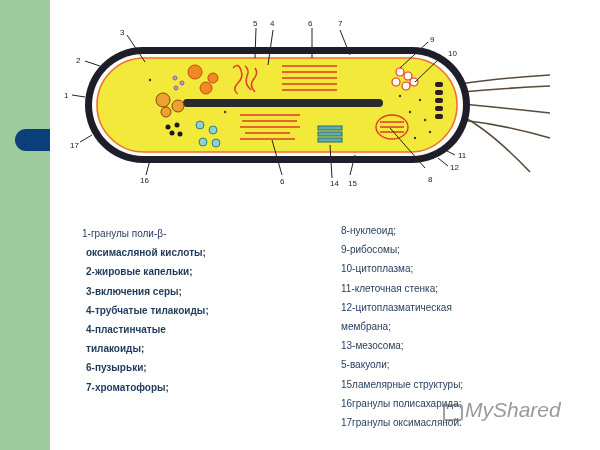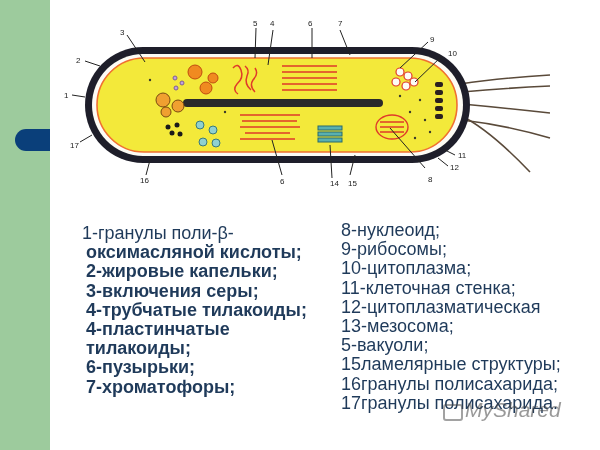--- a/index.html
+++ b/index.html
@@ -1,20 +1,20 @@
 <!DOCTYPE html>
 <html><head>
 <meta charset="utf-8">
 <style>
 html,body{margin:0;padding:0;}
 body{width:600px;height:450px;position:relative;background:#fff;overflow:hidden;font-family:"Liberation Sans",sans-serif;}
 .sidebar{position:absolute;left:0;top:0;width:50px;height:450px;background:#9dcb9d;}
 .tab{position:absolute;left:15px;top:129px;width:35px;height:22px;background:#0a3f7a;border-radius:11px 0 0 11px;}
 .diagram{position:absolute;left:50px;top:0;width:550px;height:210px;}
-.legend{position:absolute;font-size:18px;line-height:19.2px;color:#1f3a5a;}
+.legend{position:absolute;font-size:10px;line-height:19.2px;color:#1f3a5a;}
 .legend div{white-space:nowrap;}
 .col1{left:82px;top:224px;}
 .col2{left:341px;top:221px;}
 .ind{padding-left:4px;font-weight:bold;}
 .watermark{position:absolute;left:465px;top:398px;font-size:21px;color:rgba(70,70,70,0.55);font-family:"Liberation Sans",sans-serif;font-style:italic;}
 .wm-icon{position:absolute;left:443px;top:404px;width:16px;height:13px;border:2px solid rgba(70,70,70,0.5);border-radius:3px;}
 </style>
 </head>
 <body>
 
@@ -173,21 +173,22 @@
   <div class="ind">6-пузырьки;</div>
   <div class="ind">7-хроматофоры;</div>
 </div>
 
 <div class="legend col2">
   <div>8-нуклеоид;</div>
   <div>9-рибосомы;</div>
   <div>10-цитоплазма;</div>
   <div>11-клеточная стенка;</div>
   <div>12-цитоплазматическая</div>
+  <div>мембрана;</div>
   <div>13-мезосома;</div>
   <div>5-вакуоли;</div>
   <div>15ламелярные структуры;</div>
   <div>16гранулы полисахарида;</div>
-  <div>17гранулы полисахарида.</div>
+  <div>17гранулы оксимасляной.</div>
 </div>
 
 <div class="wm-icon"></div>
 <div class="watermark">MyShared</div>
 
 </body></html>

